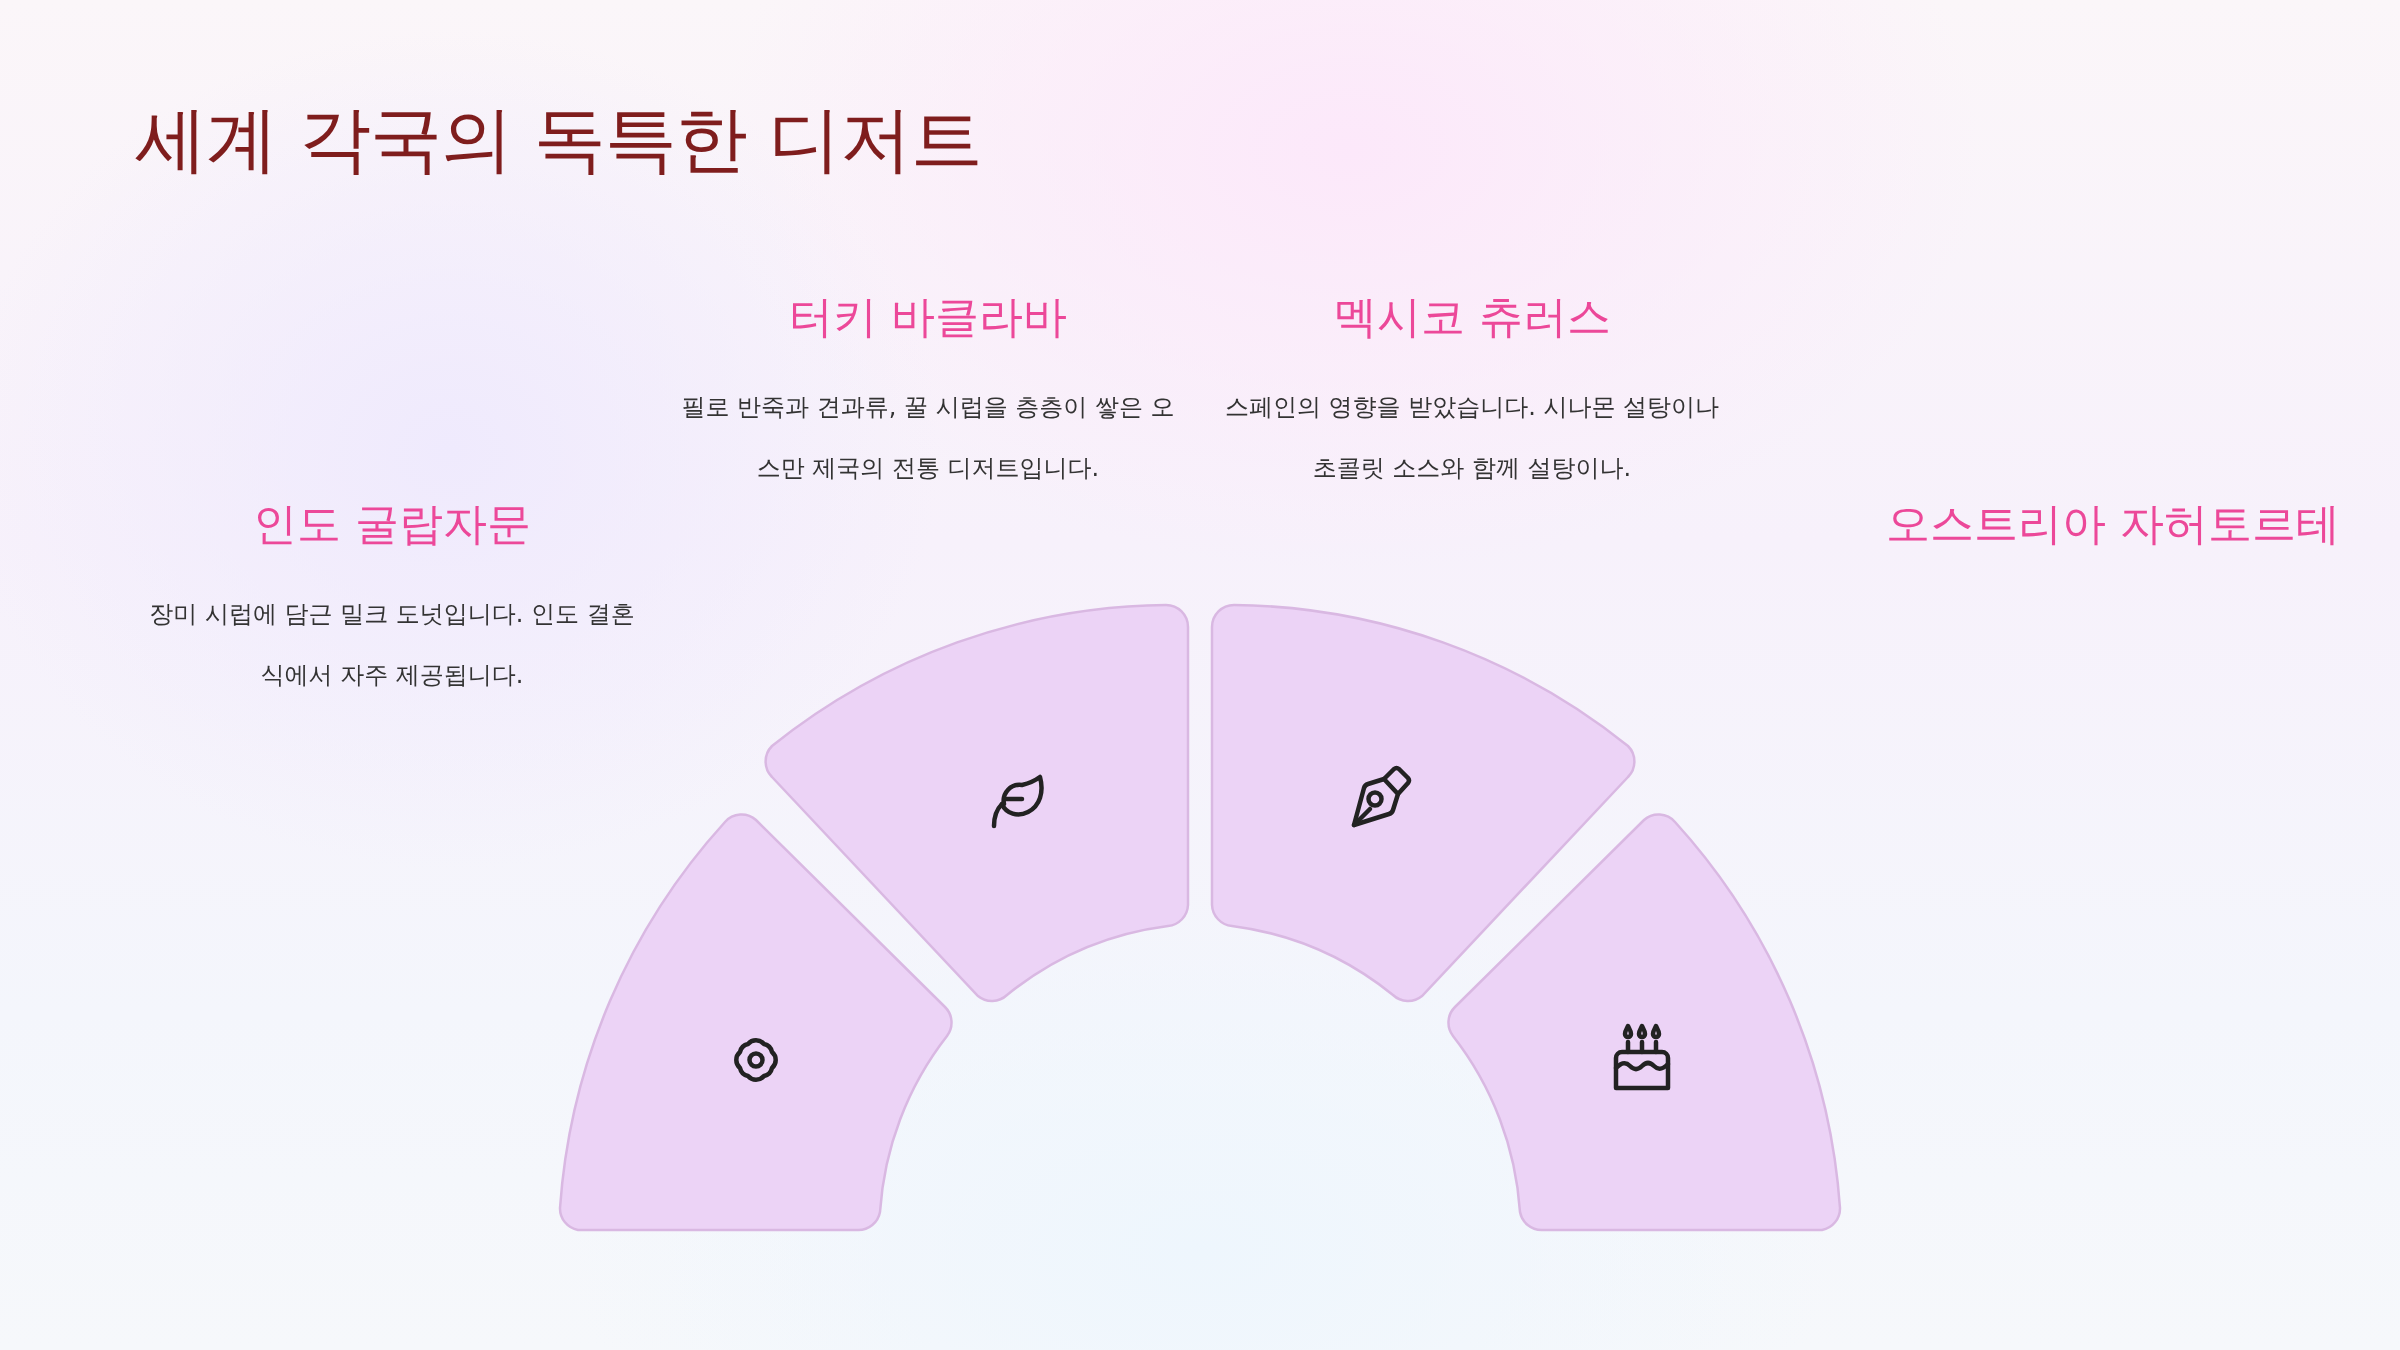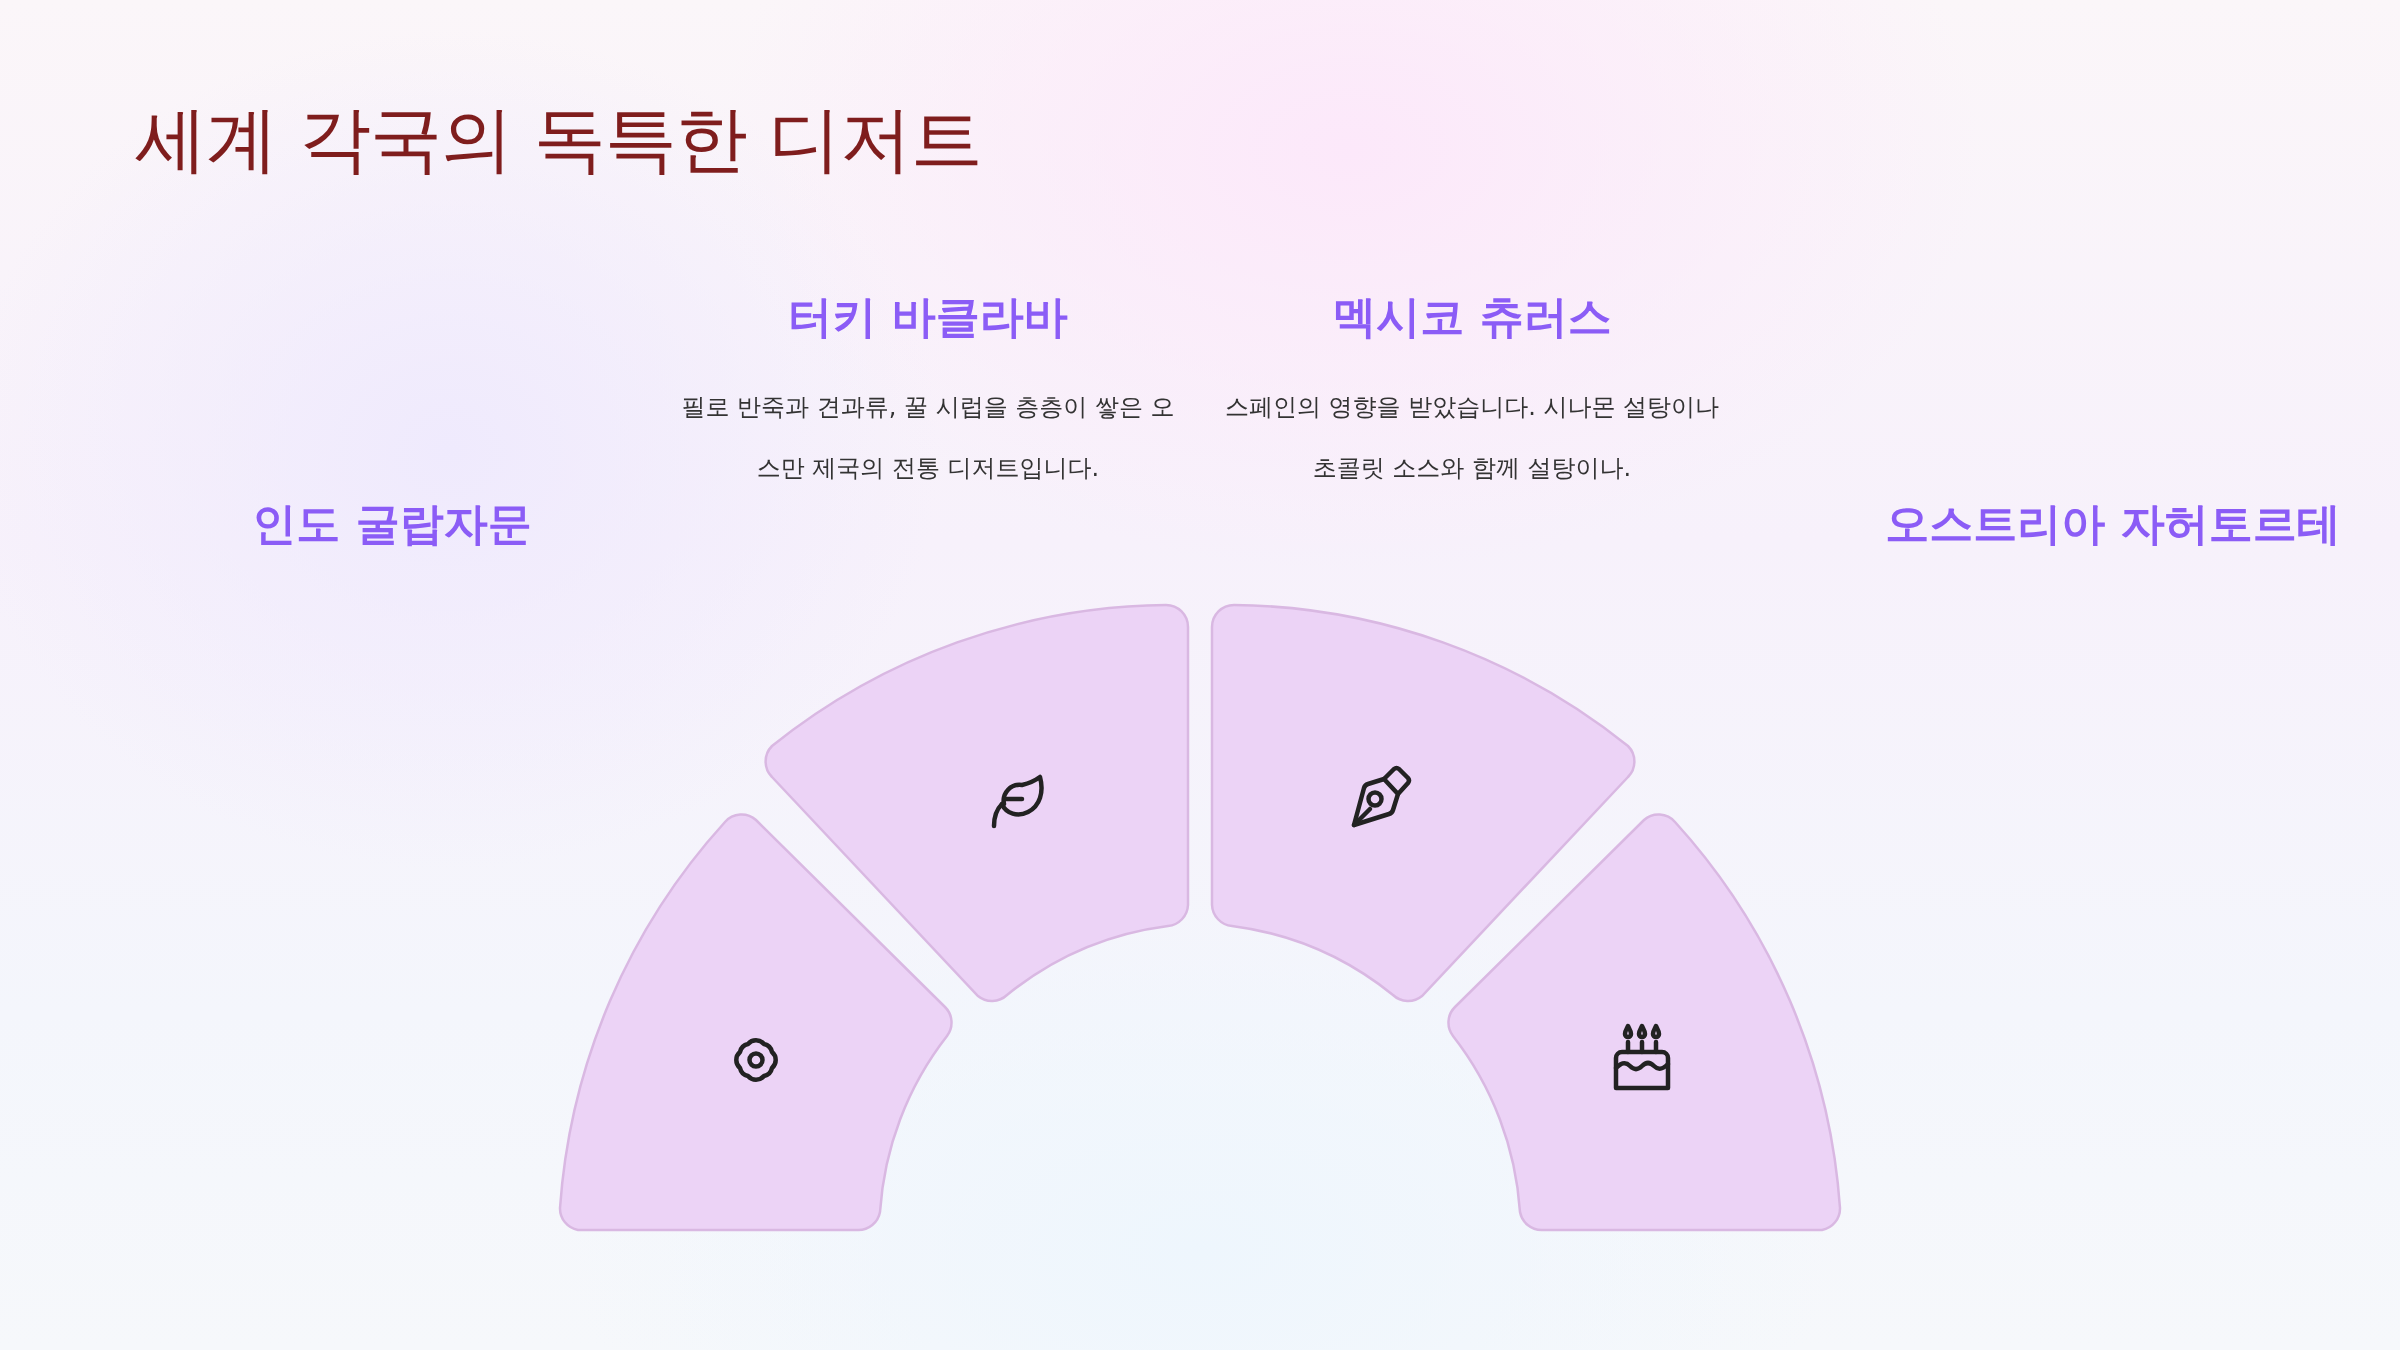--- a/index.html
+++ b/index.html
@@ -12,36 +12,37 @@
       radial-gradient(ellipse 900px 500px at 1200px 1250px, #eef6fd 0%, rgba(238,246,253,0) 70%),
       linear-gradient(180deg, #fbf6f9 0%, #f7f1fb 40%, #f4f6fc 75%, #f6f8fb 100%);
   }
   .title {
     position:absolute; left:135px; top:92px;
     font-size:72px; font-weight:400; color:#7f1d1d; letter-spacing:-1px; margin:0;
     font-family:"DejaVu Sans","Liberation Sans",sans-serif;
   }
   .item { position:absolute; text-align:center; }
   .item h3 {
-    margin:0; font-size:44px; font-weight:700; color:#8b5cf6;
+    margin:0; font-size:44px; font-weight:400; color:#ec4899;
   }
   .item p {
     margin:30px 0 0 0; font-size:24px; line-height:61px; color:#333;
   }
   #ring { position:absolute; left:0; top:0; }
   .seg { fill:#ecd3f6; stroke:#d9b8e2; stroke-width:2.5; }
   .ico { fill:none; stroke:#222; stroke-width:4.5; stroke-linecap:round; stroke-linejoin:round; }
 </style>
 </head>
 <body>
 
 <h1 class="title">세계 각국의 독특한 디저트</h1>
 
 <div class="item" style="left:130px; top:495px; width:500px;margin-left:12px;">
   <h3>인도 굴랍자문</h3>
+  <p>장미 시럽에 담근 밀크 도넛입니다. 인도 결혼식에서 자주 제공됩니다.</p>
 </div>
 
 <div class="item" style="left:678px; top:288px; width:500px;">
   <h3>터키 바클라바</h3>
   <p>필로 반죽과 견과류, 꿀 시럽을 층층이 쌓은 오스만 제국의 전통 디저트입니다.</p>
 </div>
 
 <div class="item" style="left:1222px; top:288px; width:500px;">
   <h3>멕시코 츄러스</h3>
   <p>스페인의 영향을 받았습니다. 시나몬 설탕이나 초콜릿 소스와 함께 설탕이나.</p>

